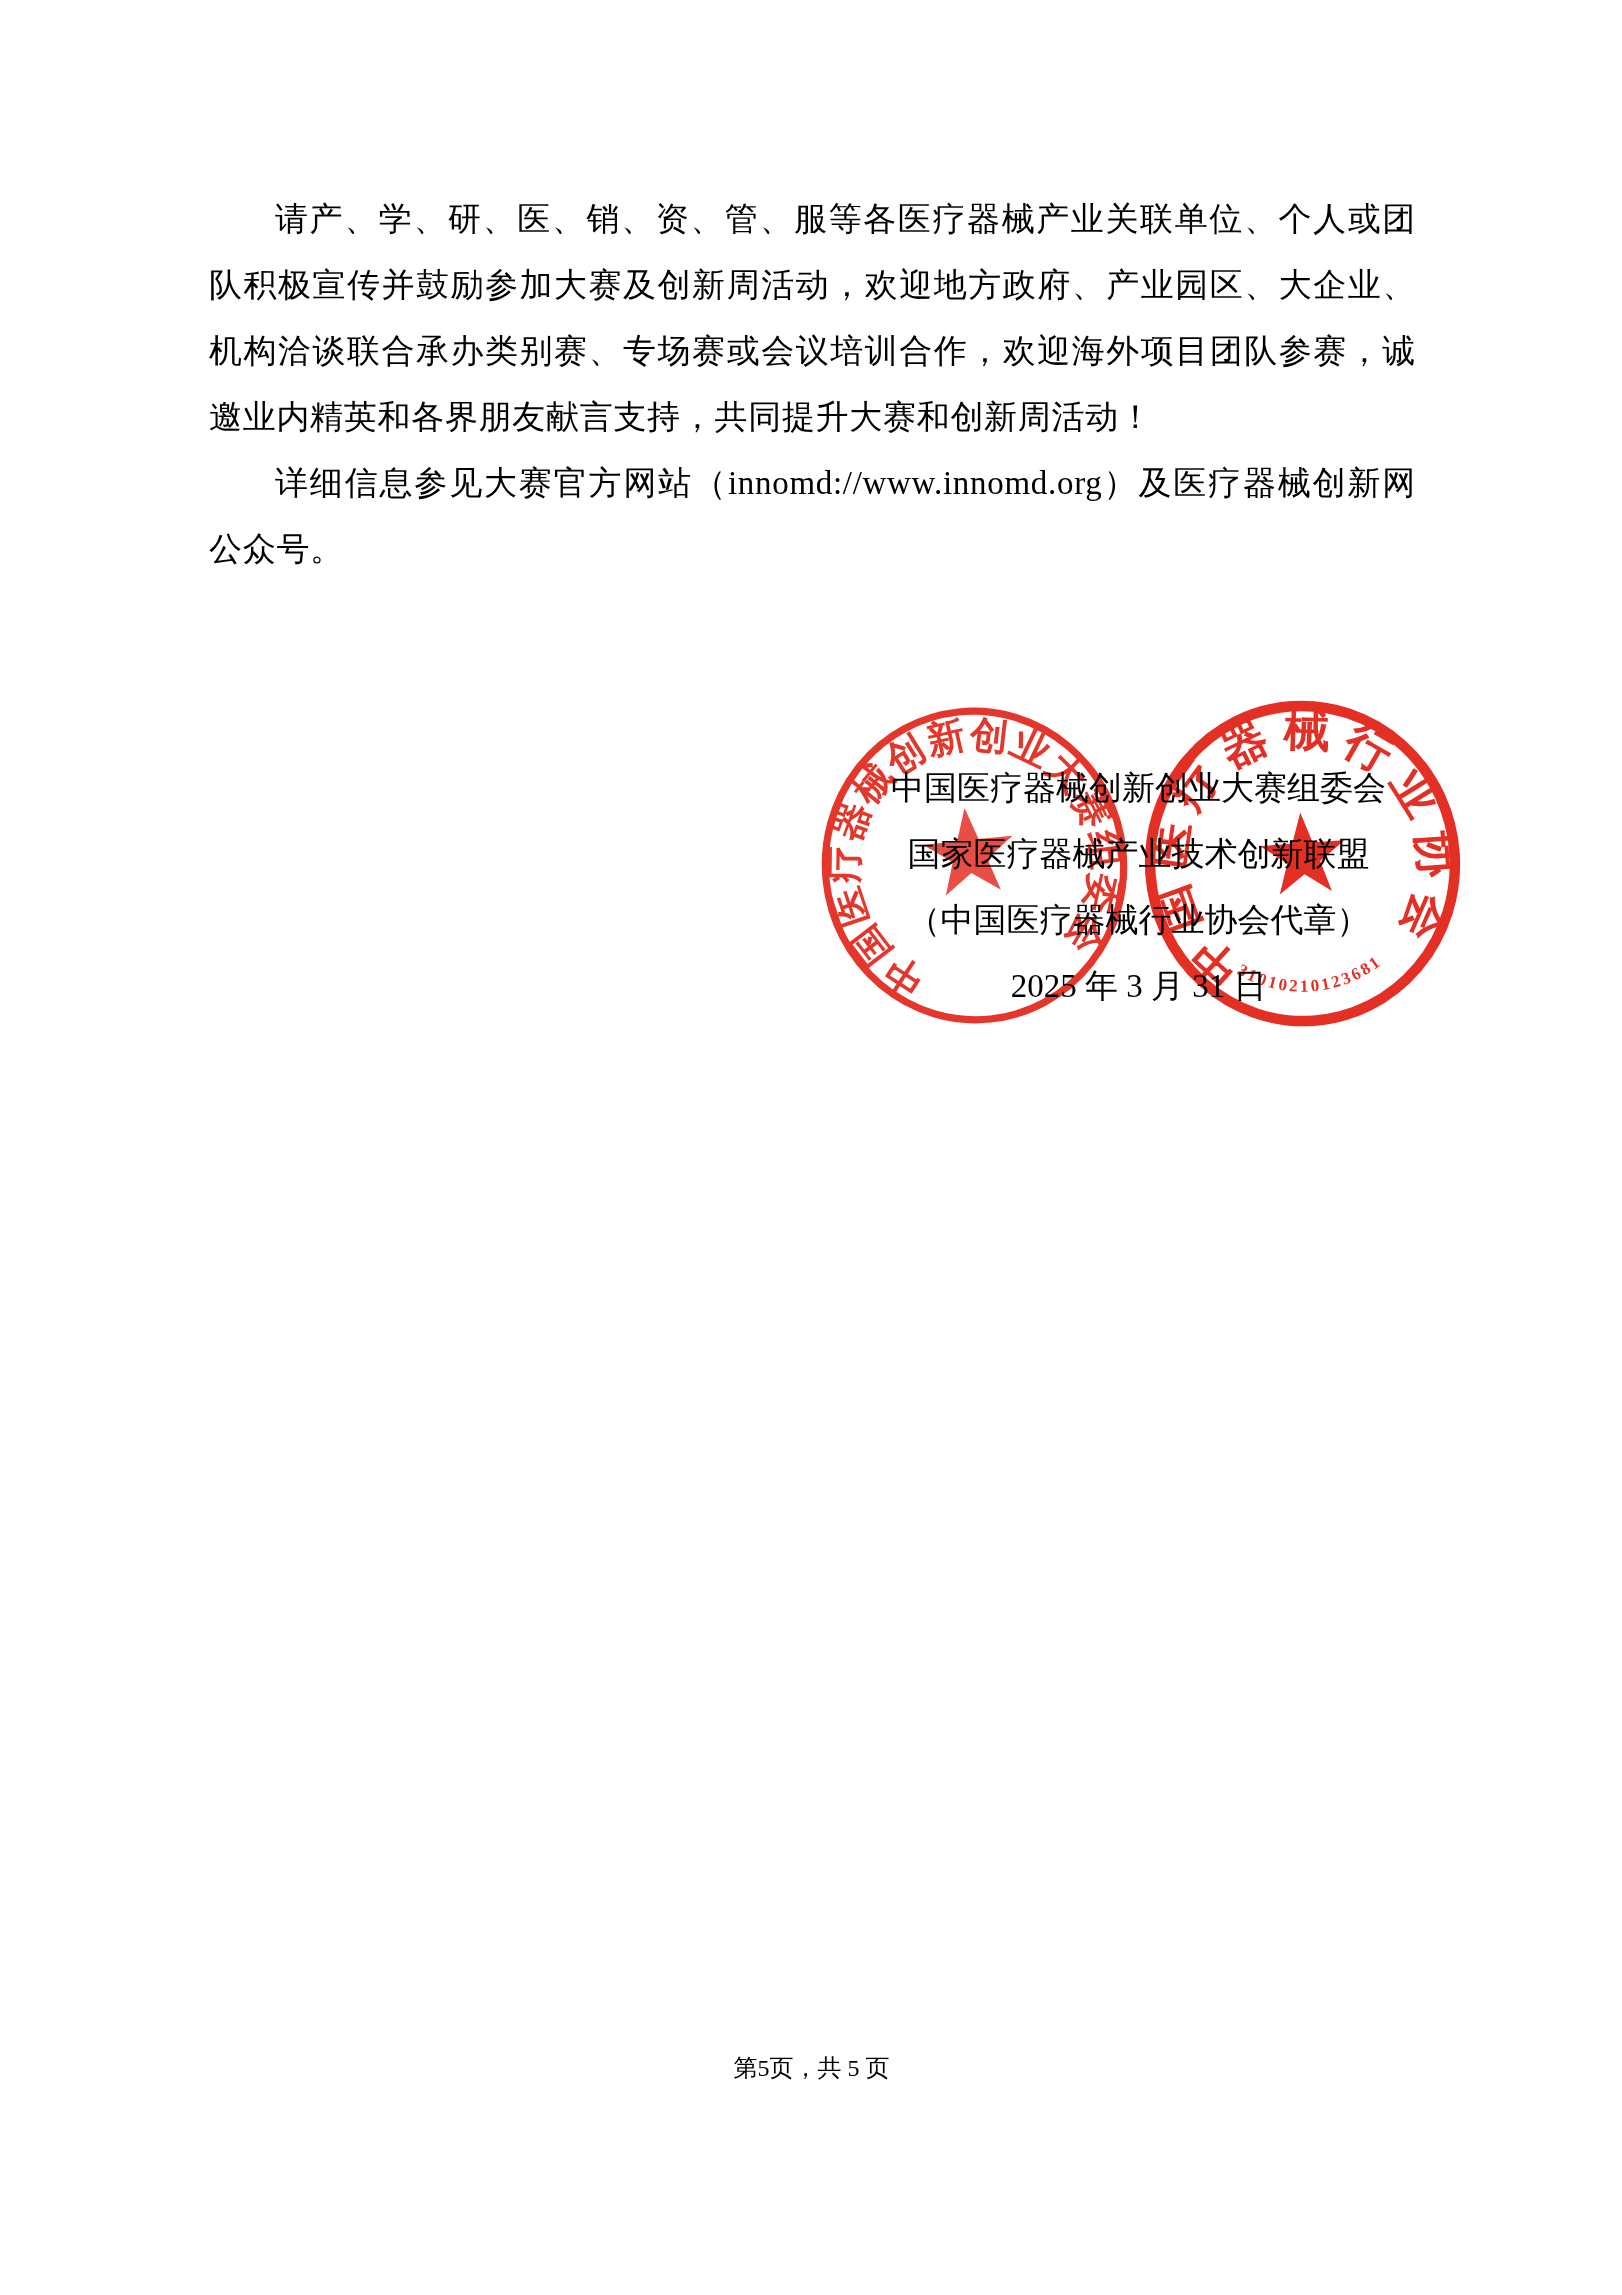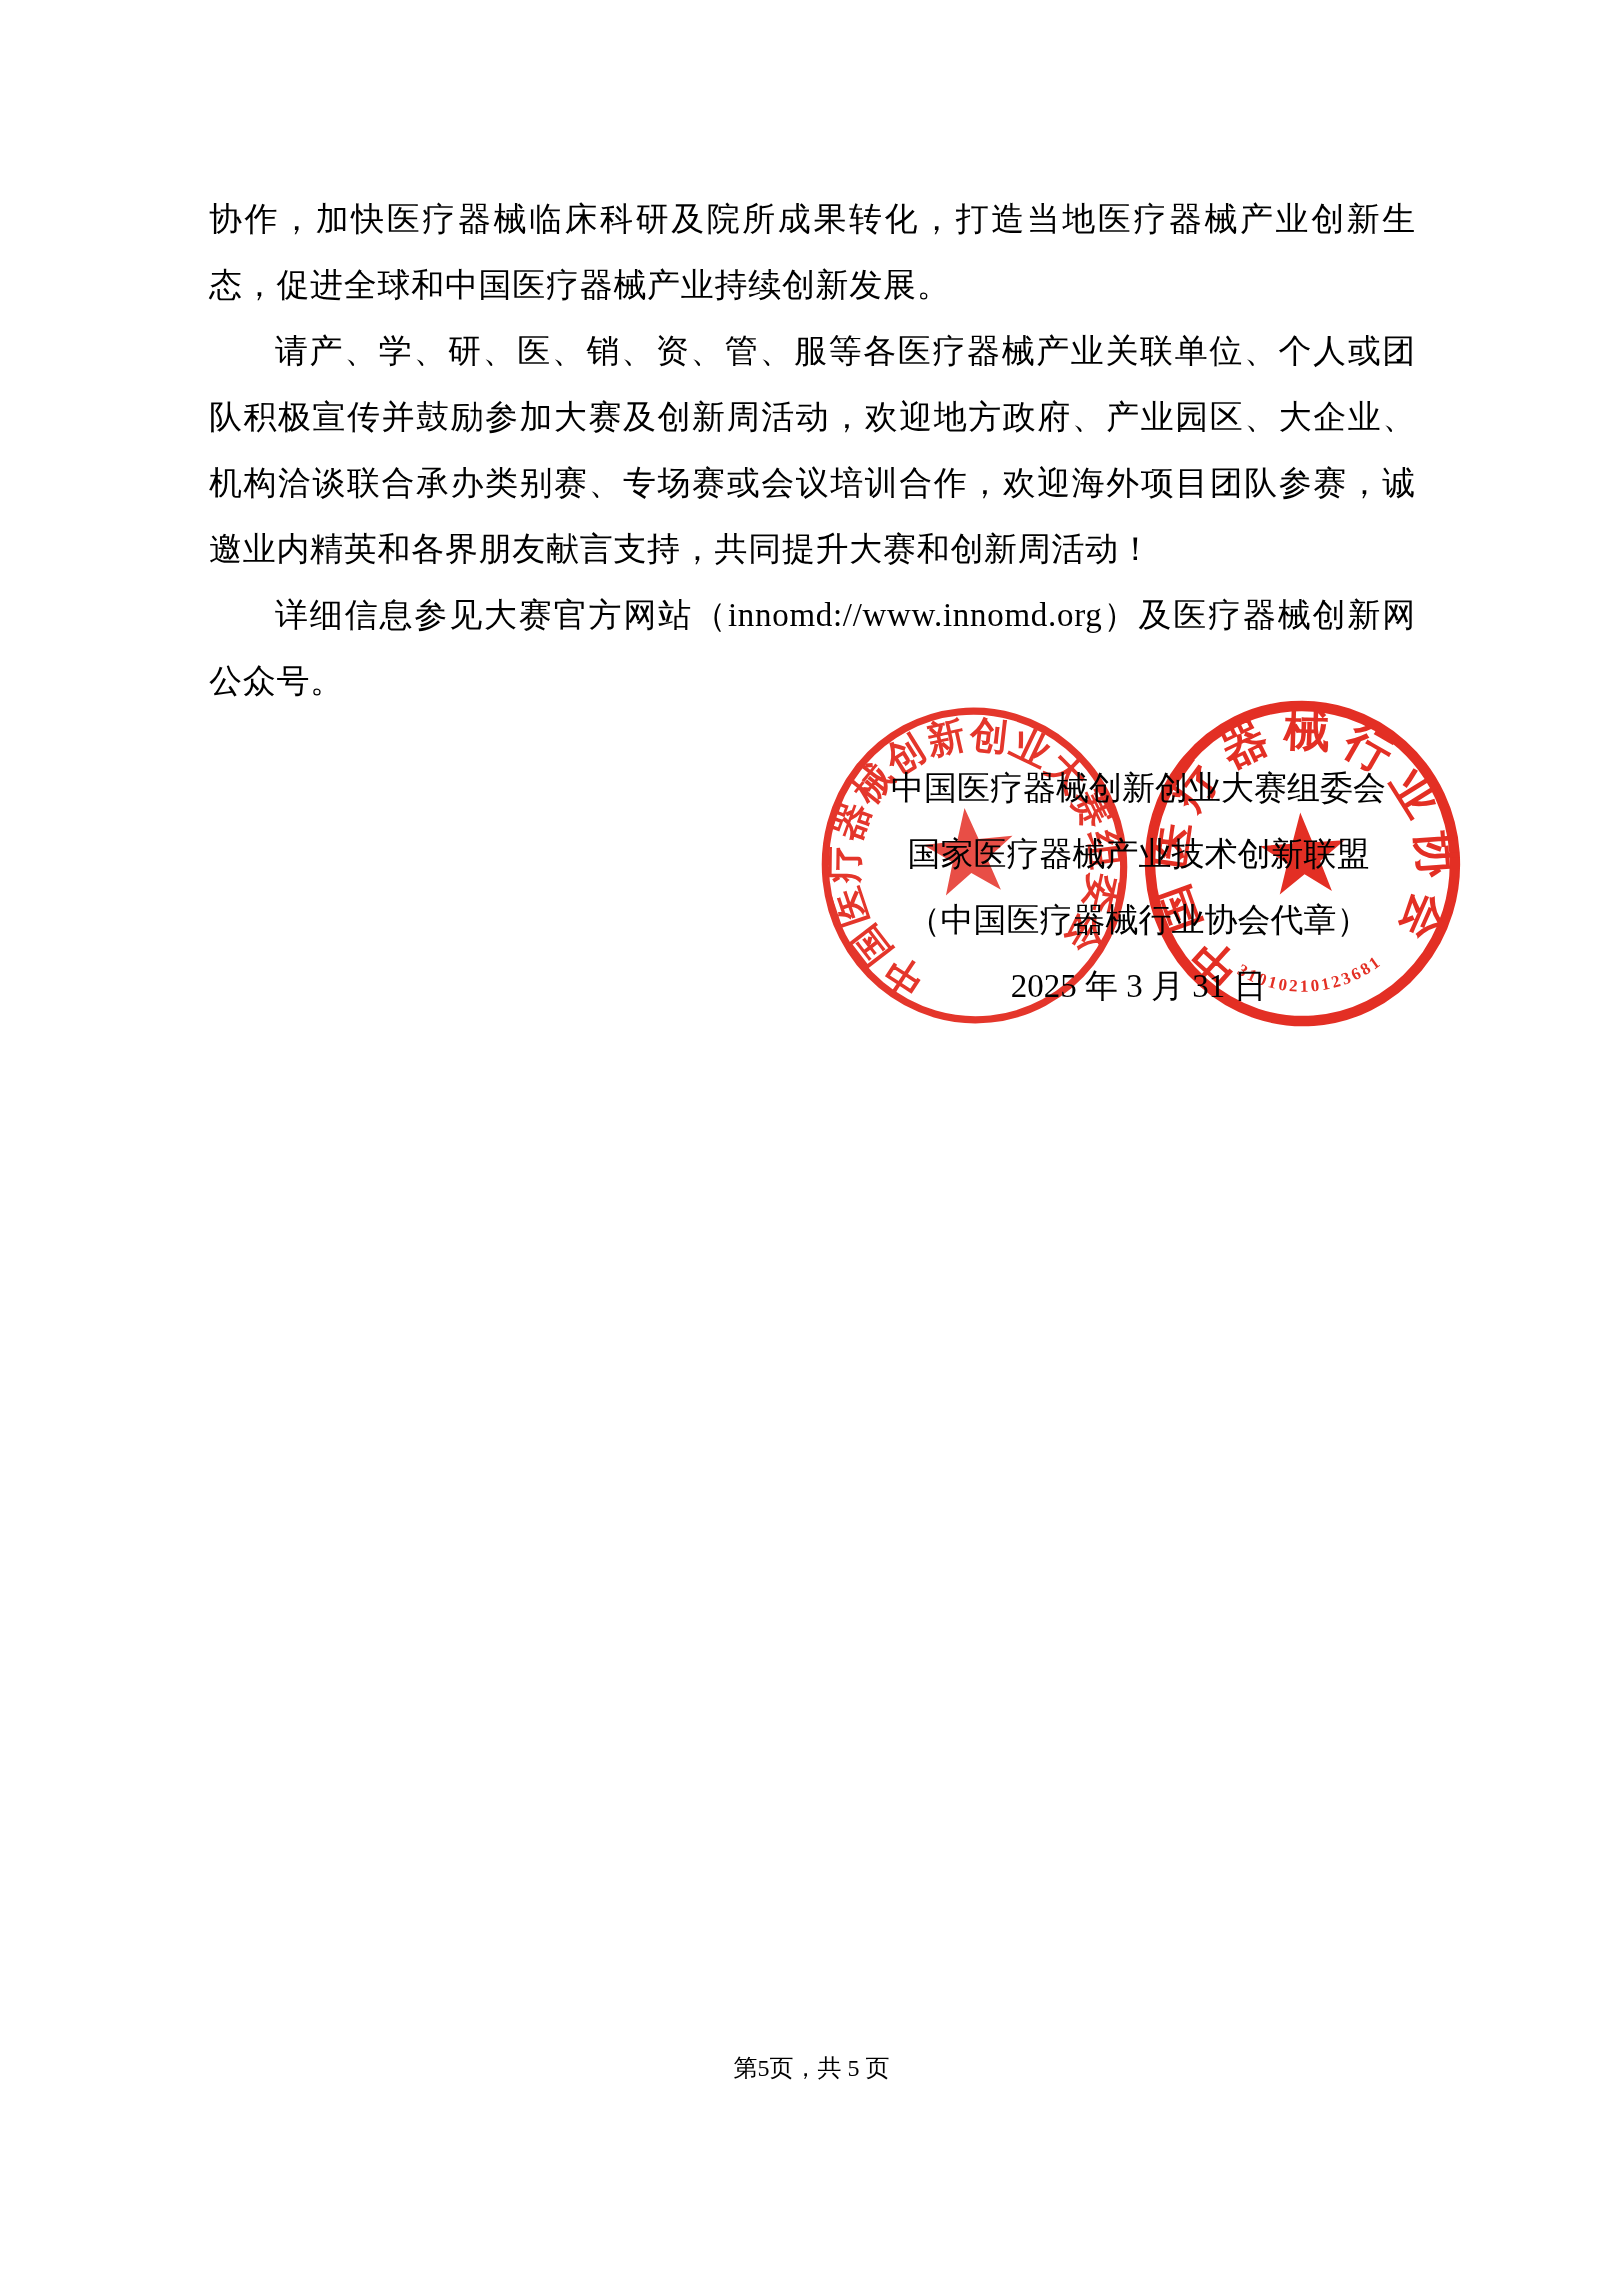--- a/index.html
+++ b/index.html
@@ -57,21 +57,20 @@
     font-size: 24px;
     line-height: 33px;
   }
 </style>
 </head>
 <body>
 
 <div class="page">
 
   <div class="body-text">
-    <p>协作，加快医疗器械临床科研及院所成果转化，打造当地医疗器械产业创新生态，促进全球和中国医疗器械产业持续创新发展。</p>
     <p class="indent">请产、学、研、医、销、资、管、服等各医疗器械产业关联单位、个人或团队积极宣传并鼓励参加大赛及创新周活动，欢迎地方政府、产业园区、大企业、机构洽谈联合承办类别赛、专场赛或会议培训合作，欢迎海外项目团队参赛，诚邀业内精英和各界朋友献言支持，共同提升大赛和创新周活动！</p>
     <p class="indent">详细信息参见大赛官方网站（innomd://www.innomd.org）及医疗器械创新网公众号。</p>
   </div>
 
   <div class="signature-block">
     <div class="sig-line">中国医疗器械创新创业大赛组委会</div>
     <div class="sig-line">国家医疗器械产业技术创新联盟</div>
     <div class="sig-line">（中国医疗器械行业协会代章）</div>
     <div class="sig-line">2025 年 3 月 31 日</div>
   </div>

